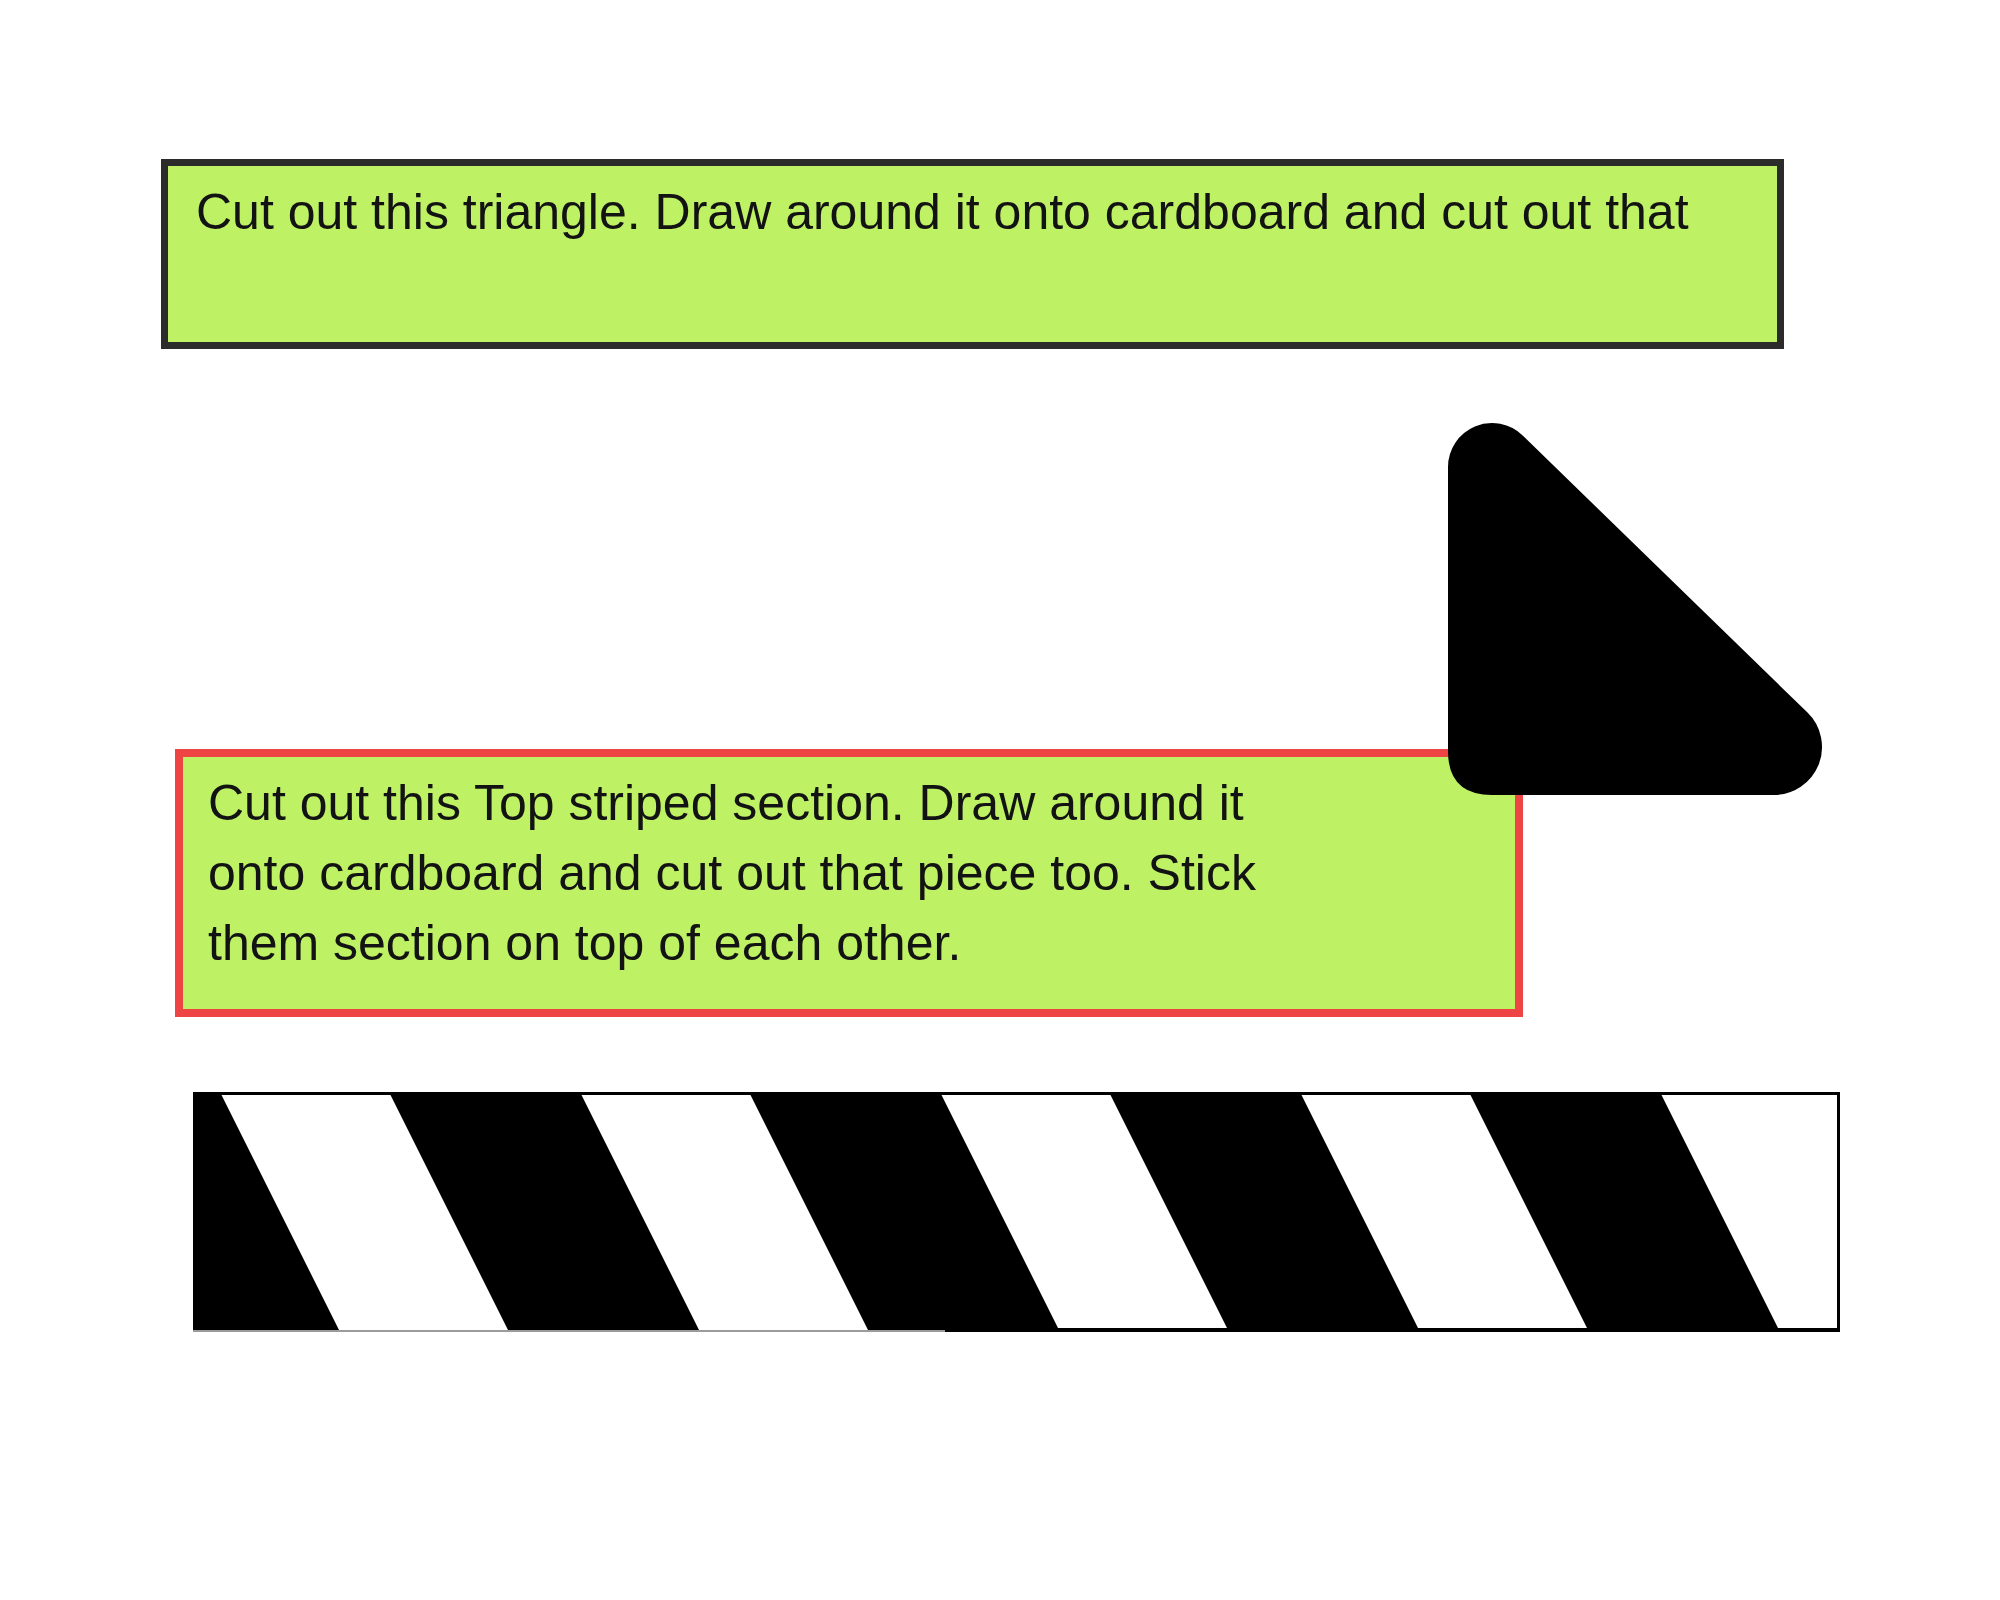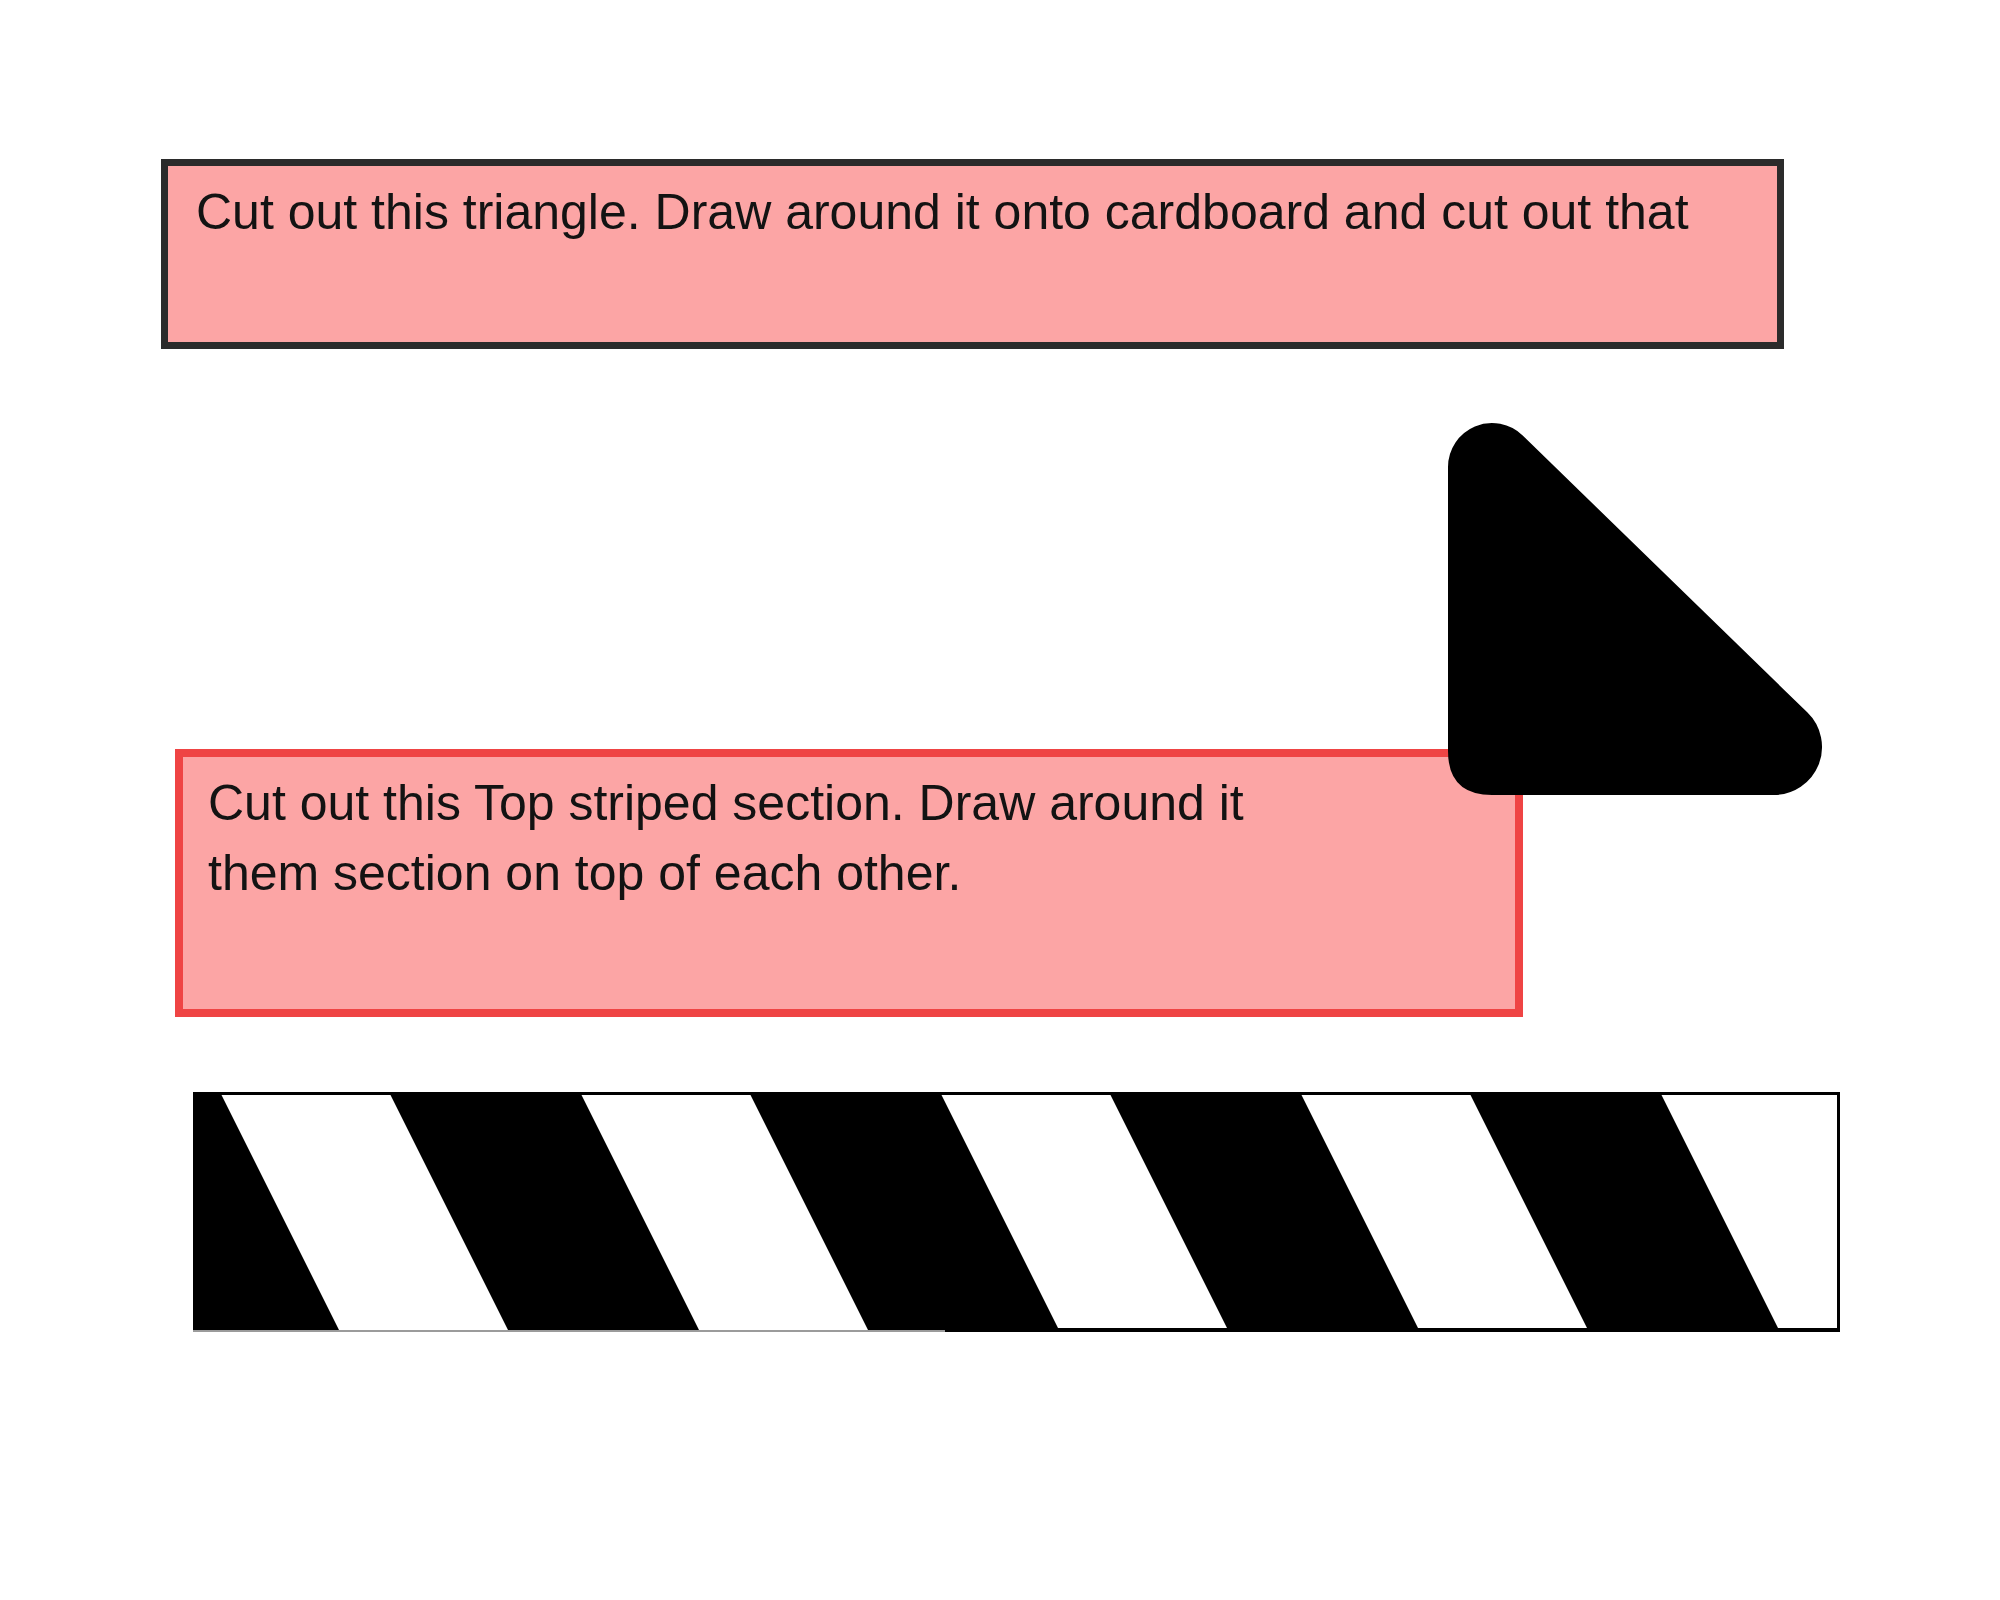--- a/index.html
+++ b/index.html
@@ -7,21 +7,21 @@
     position: relative;
     width: 2000px;
     height: 1600px;
     background: #ffffff;
     overflow: hidden;
     font-family: "Liberation Sans", sans-serif;
   }
   .instruction-box {
     position: absolute;
     box-sizing: border-box;
-    background: #fca5a5;
+    background: #bef264;
     color: #131313;
     font-size: 50px;
     line-height: 70px;
   }
   #box1 {
     left: 161px; top: 159px;
     width: 1623px; height: 190px;
     border: 7px solid #2b2b2b;
     padding: 11px 18px 0 28px;
   }
@@ -42,20 +42,21 @@
 <body>
 
 <div id="page">
 
   <div id="box1" class="instruction-box">
     <div class="text-line">Cut out this triangle. Draw around it onto cardboard and cut out that</div>
   </div>
 
   <div id="box2" class="instruction-box">
     <div class="text-line">Cut out this Top striped section. Draw around it</div>
+    <div class="text-line">onto cardboard and cut out that piece too. Stick</div>
     <div class="text-line">them section on top of each other.</div>
   </div>
 
   <svg id="shapes-svg" viewBox="0 0 2000 1600" xmlns="http://www.w3.org/2000/svg">
       <defs>
         <clipPath id="barClip">
           <rect x="193" y="1092" width="1647" height="240"></rect>
         </clipPath>
       </defs>
     <path id="triangle-shape" d="M 1448 467 L 1448 751 Q 1448 795 1492 795 L 1774 795 A 48 48 0 0 0 1807.5 712.6 L 1522.7 435.5 A 44 44 0 0 0 1448 467 Z" fill="#000000"></path>

